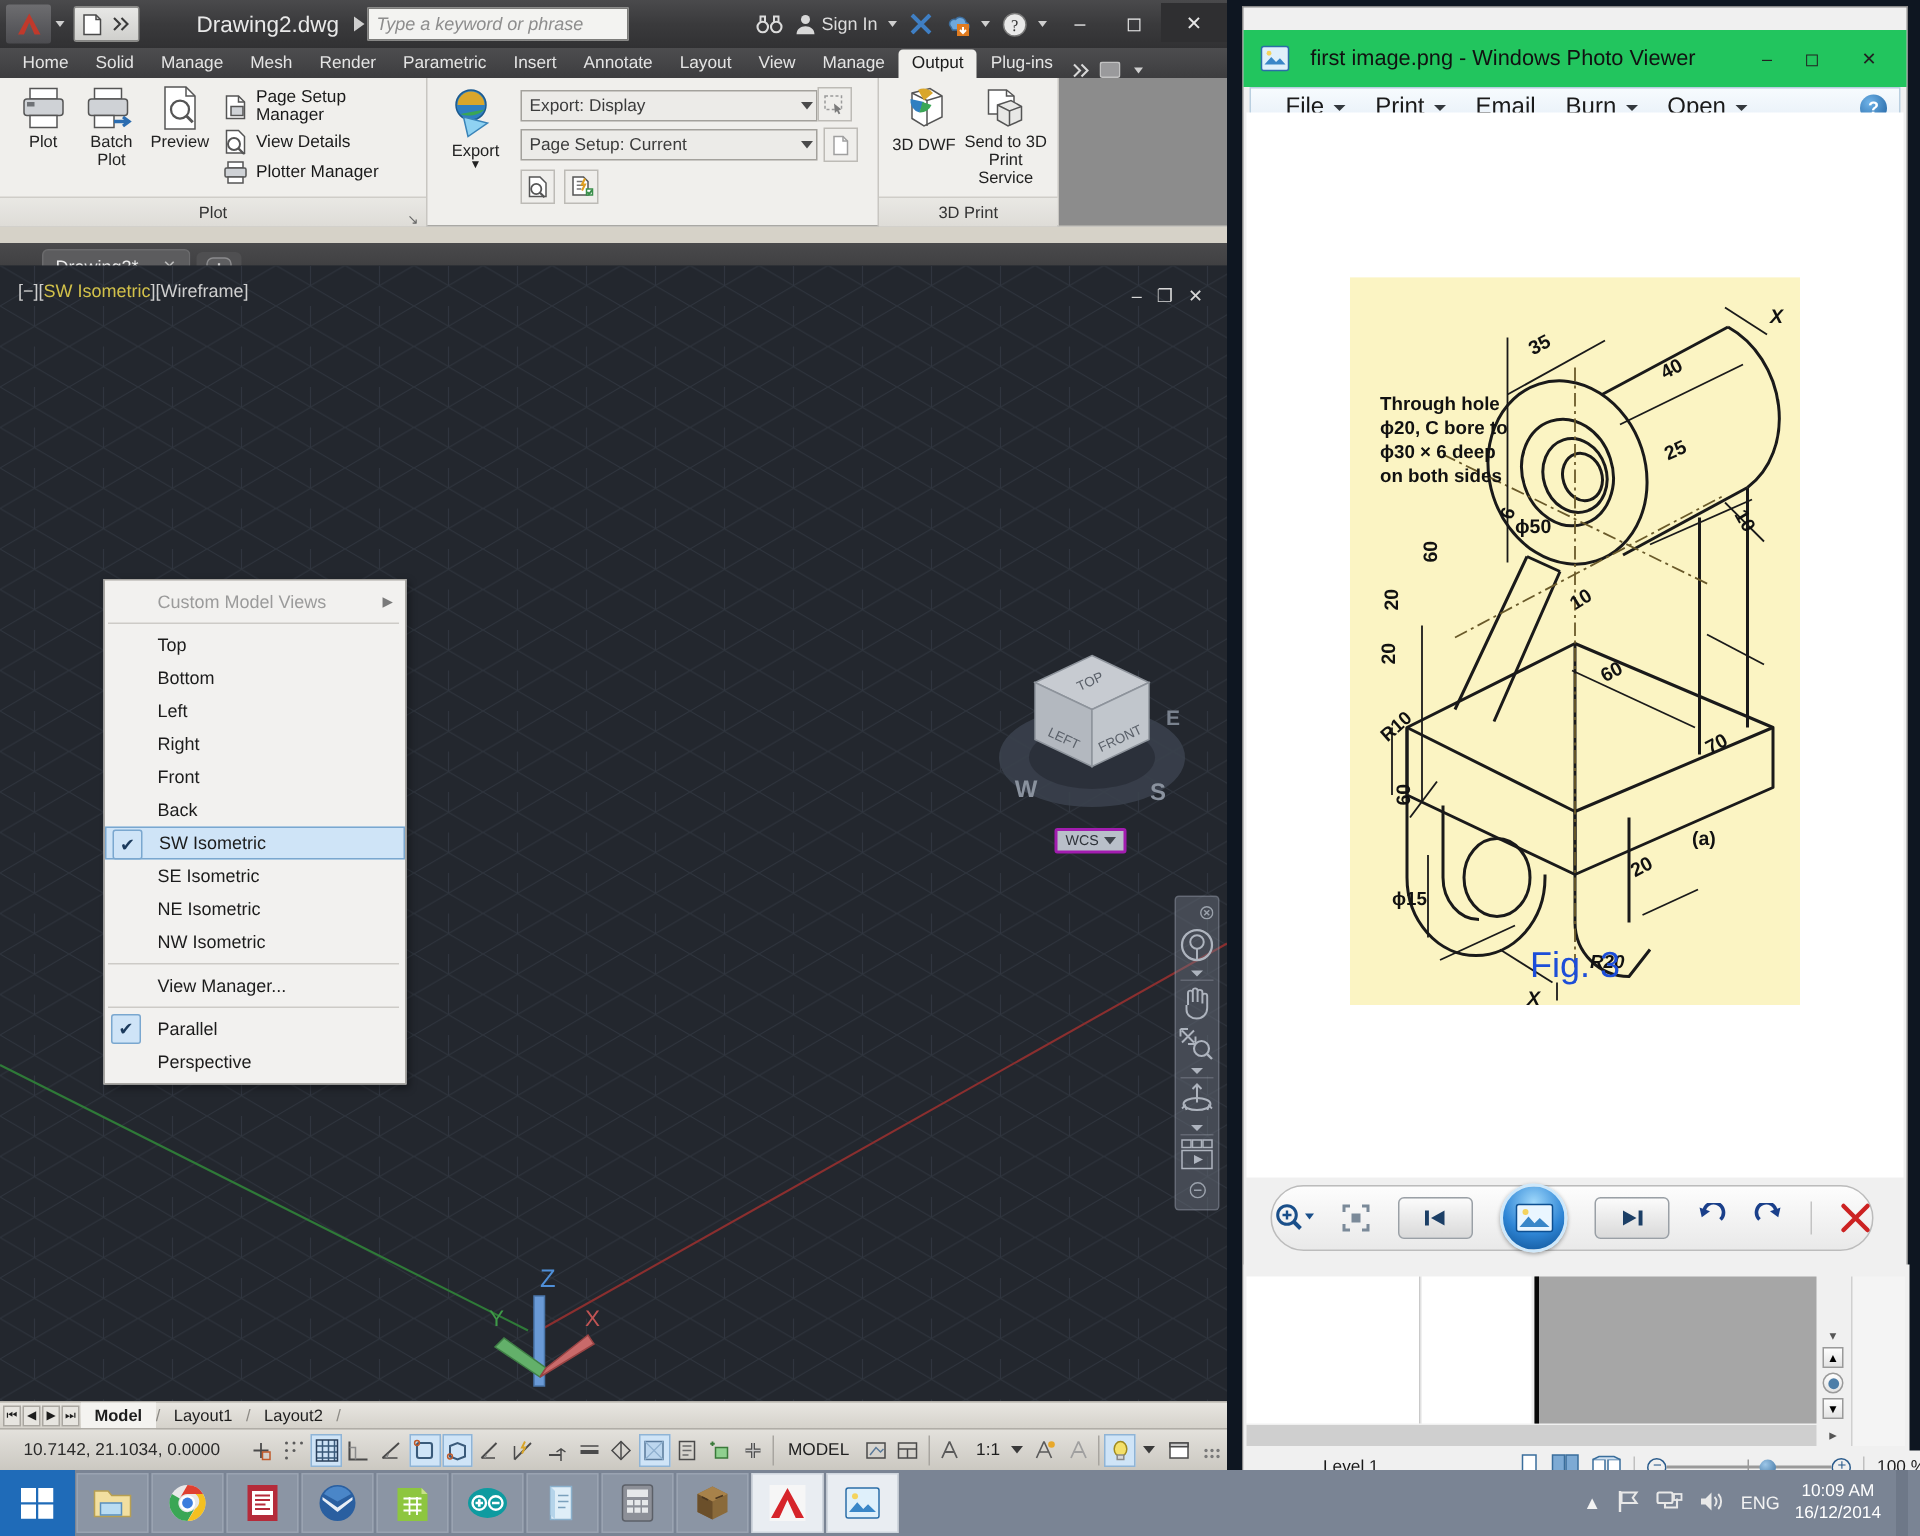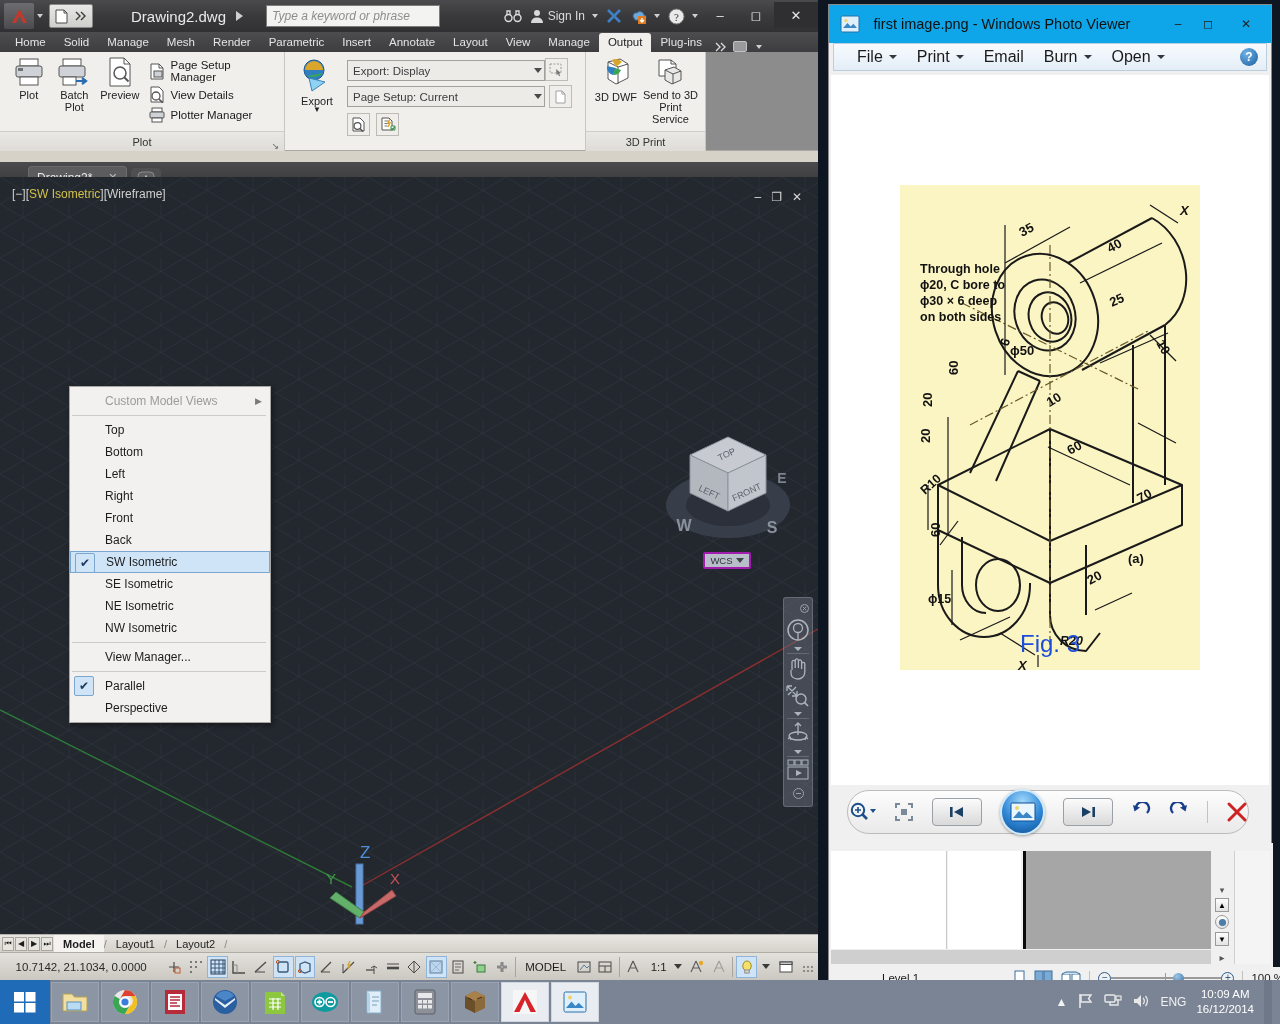--- a/index.html
+++ b/index.html
@@ -36,21 +36,21 @@
   }
   .qat-icon { width:16px;height:16px; display:flex;align-items:center;justify-content:center;}
   .acad-docname {
     flex:0 0 auto; color:#e9e9e9; font-size:15px; margin-left:38px;
   }
   .kw-wrap { display:flex; align-items:center; margin-left:10px; }
   .kw-arrow { width:0;height:0;border-top:5px solid transparent;border-bottom:5px solid transparent;border-left:7px solid #cfcfcf; margin-right:2px;}
   .kw-box {
     width:174px;height:22px;background:#f3f3f1;border:1px solid #7c7c7a;
     color:#8d8d8d; font-style:italic; font-size:12px;
-    display:flex;align-items:center;padding-left:5px;margin-left:21px;
+    display:flex;align-items:center;padding-left:5px;
   }
   .title-right { margin-left:auto; display:flex; align-items:center; gap:0px; padding-right:0px;}
   .ti { height:32px; display:flex; align-items:center; padding:0 4px; color:#dcdcdc; font-size:12px; gap:4px;}
   .win-btns { display:flex; height:32px; }
   .win-btn { width:36px;height:26px; margin-top:2px; display:flex;align-items:center;justify-content:center;color:#e7e7e7;font-size:13px; }
   .win-btn.close { background:#2f2f31; width:44px;}
 
   
   .ribbon-tabs {
     position:absolute; top:32px; left:0; width:818px; height:20px;
@@ -172,21 +172,21 @@
   .sb-btn { width:22px;height:22px;display:flex;align-items:center;justify-content:center;border:1px solid transparent;}
   .sb-btn.on { background:#cfe4f7; border:1px solid #8fb4d6; }
   .sb-sep { width:1px;height:20px;background:#a8a5a0; margin:0 2px;}
   .sb-text { padding:0 6px; font-size:11.5px;}
 
   
   #pv {
     position:absolute; left:828px; top:4px; width:444px; height:985px;
     background:#f0f0f0; border:1px solid #8a8a8a;
   }
-  .pv-title { height:38px; display:flex; align-items:center; padding:0 2px 0 10px; background:#0ea5e9;}
+  .pv-title { height:38px; display:flex; align-items:center; padding:0 2px 0 10px; background:#22c55e;margin-top:15px;}
   .pv-ico { width:22px;height:20px; display:flex;align-items:center;justify-content:center;}
   .pv-tt { flex:1; text-align:center; font-size:14.5px; color:#111; margin-left:-20px; }
   .pv-wb { width:30px;height:24px; display:flex;align-items:center;justify-content:center; font-size:12px; color:#222;}
   .pv-wb.cl { width:46px; }
   .pv-menu {
     height:28px; margin:0 4px; background:linear-gradient(#f7fbfe,#e4eef7);
     border:1px solid #b9cfe0; display:flex; align-items:center; padding-left:14px; gap:2px;
   }
   .pv-mi { display:flex;align-items:center; gap:6px; font-size:16px; color:#1a1a1a; padding:0 9px; height:22px;}
   .pv-mi .cd { width:0;height:0;border-left:4px solid transparent;border-right:4px solid transparent;border-top:4px solid #33383d;}

